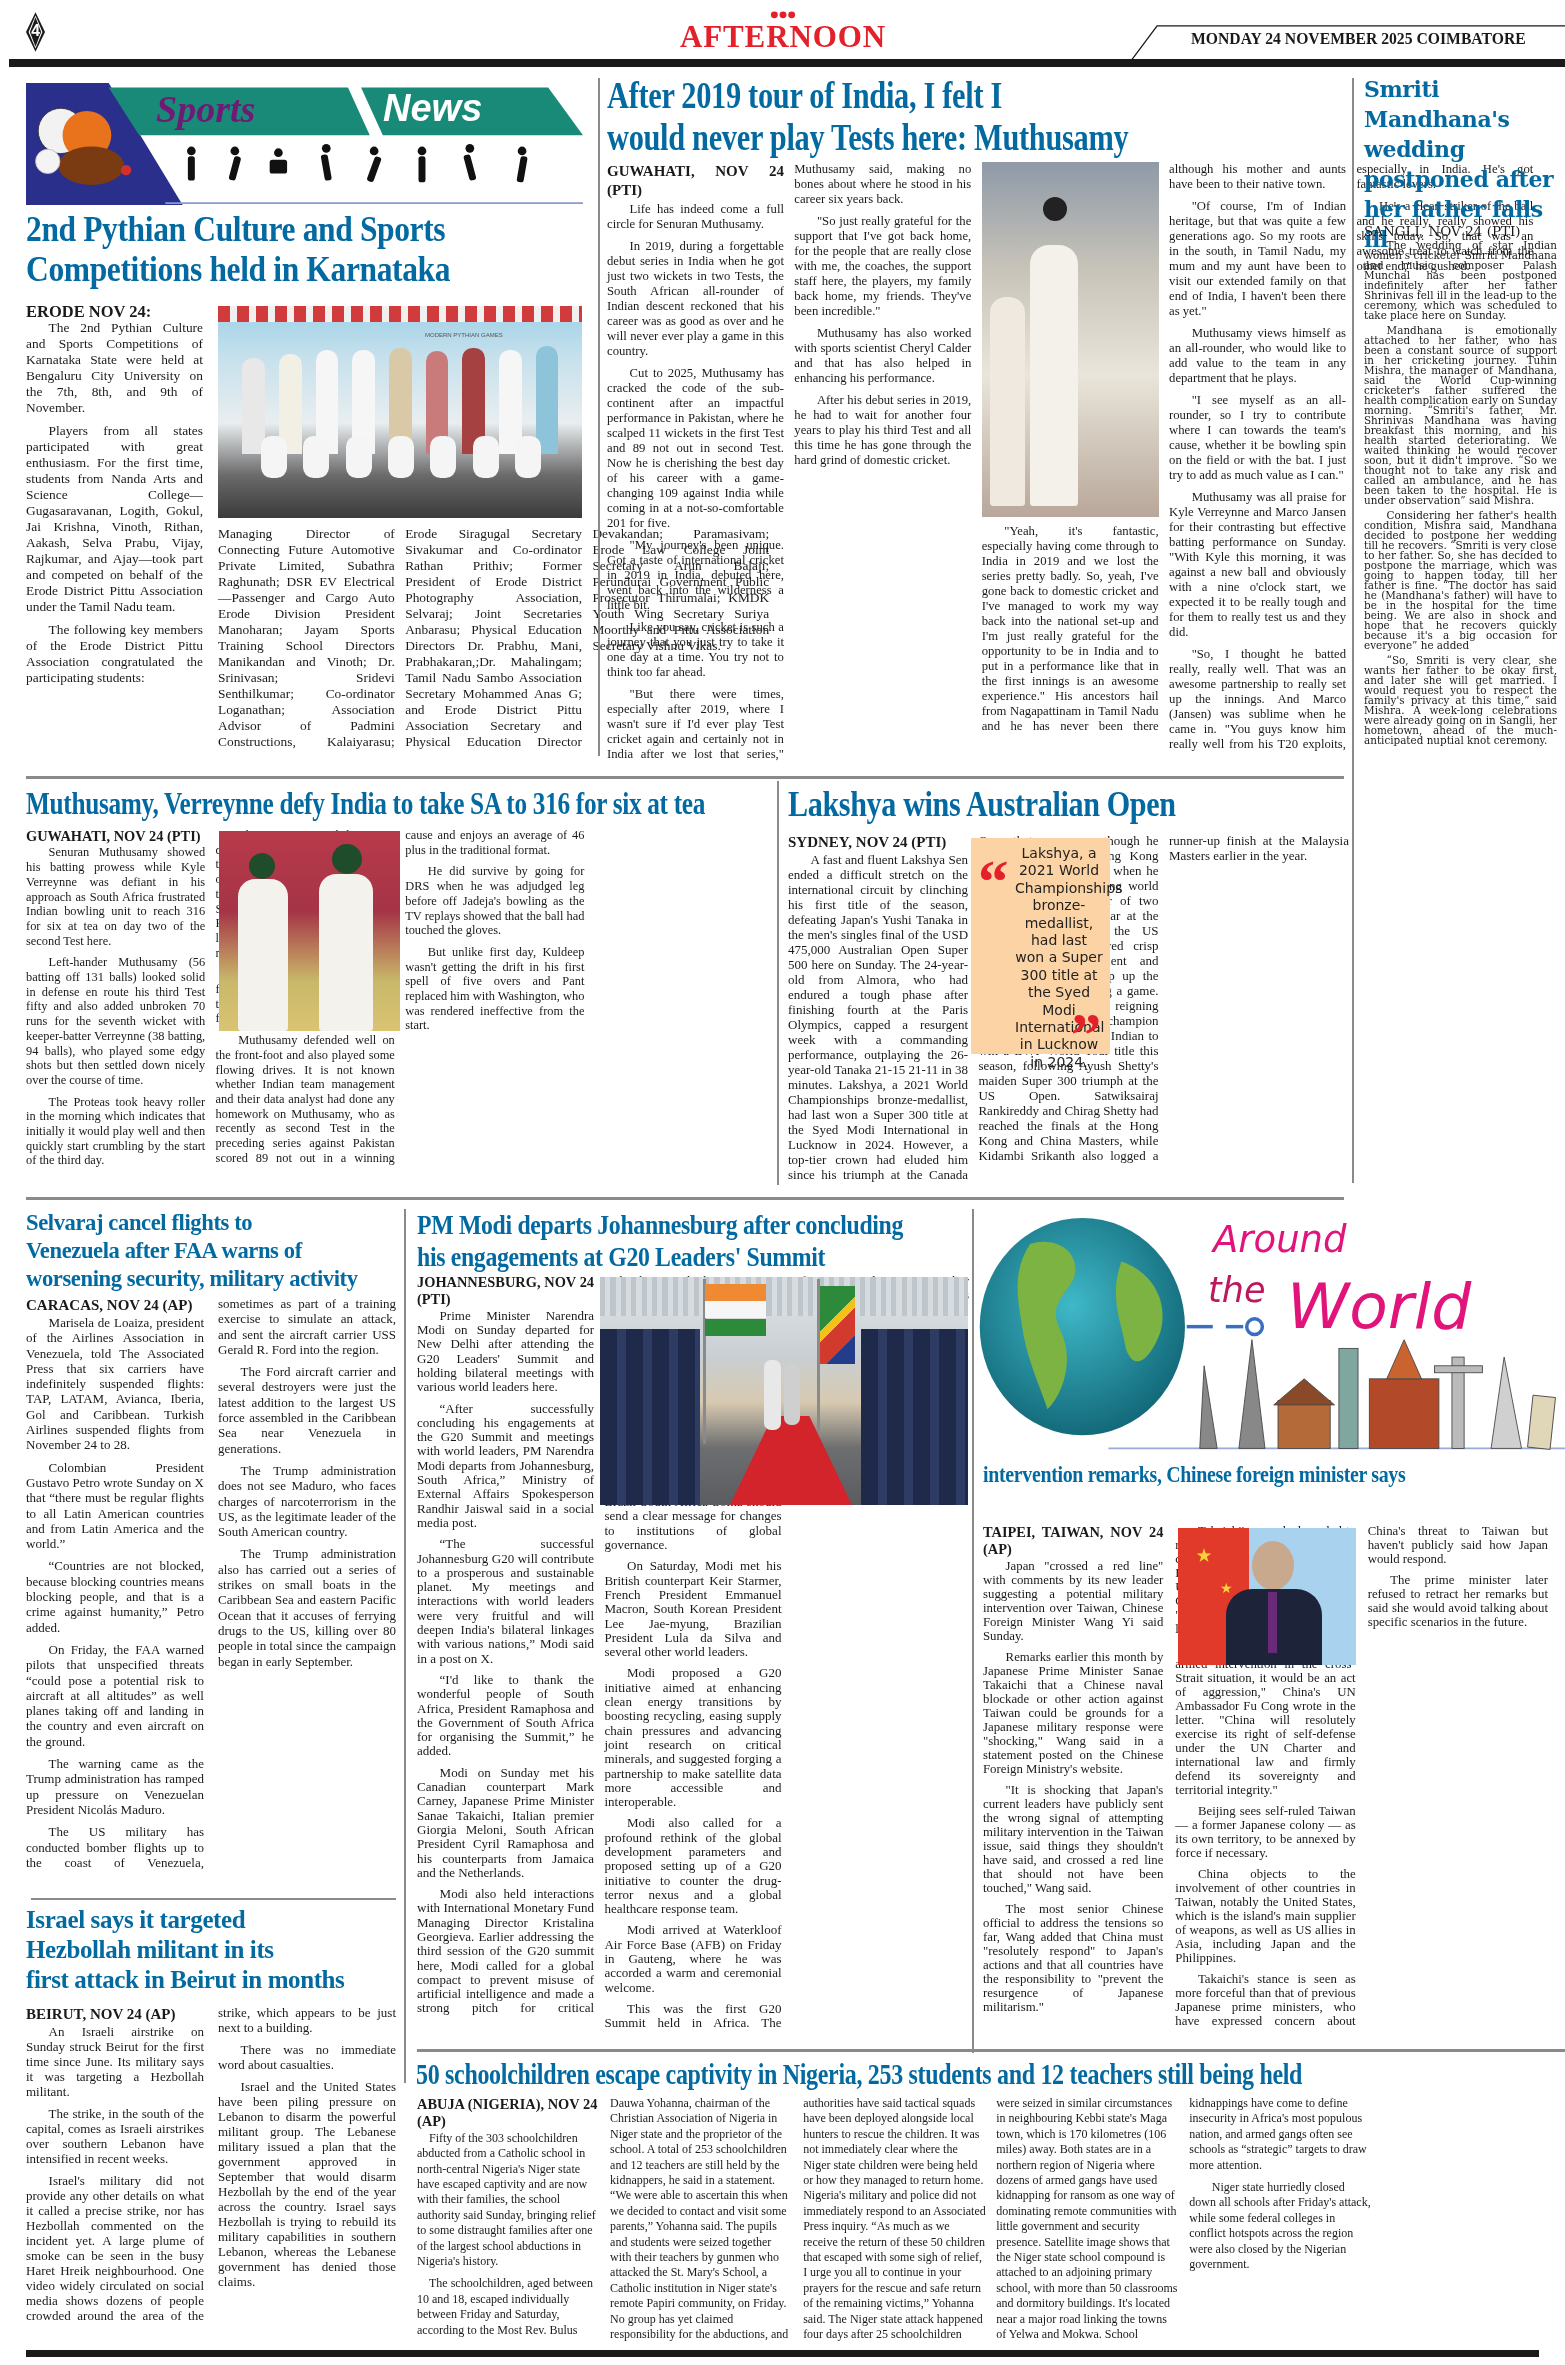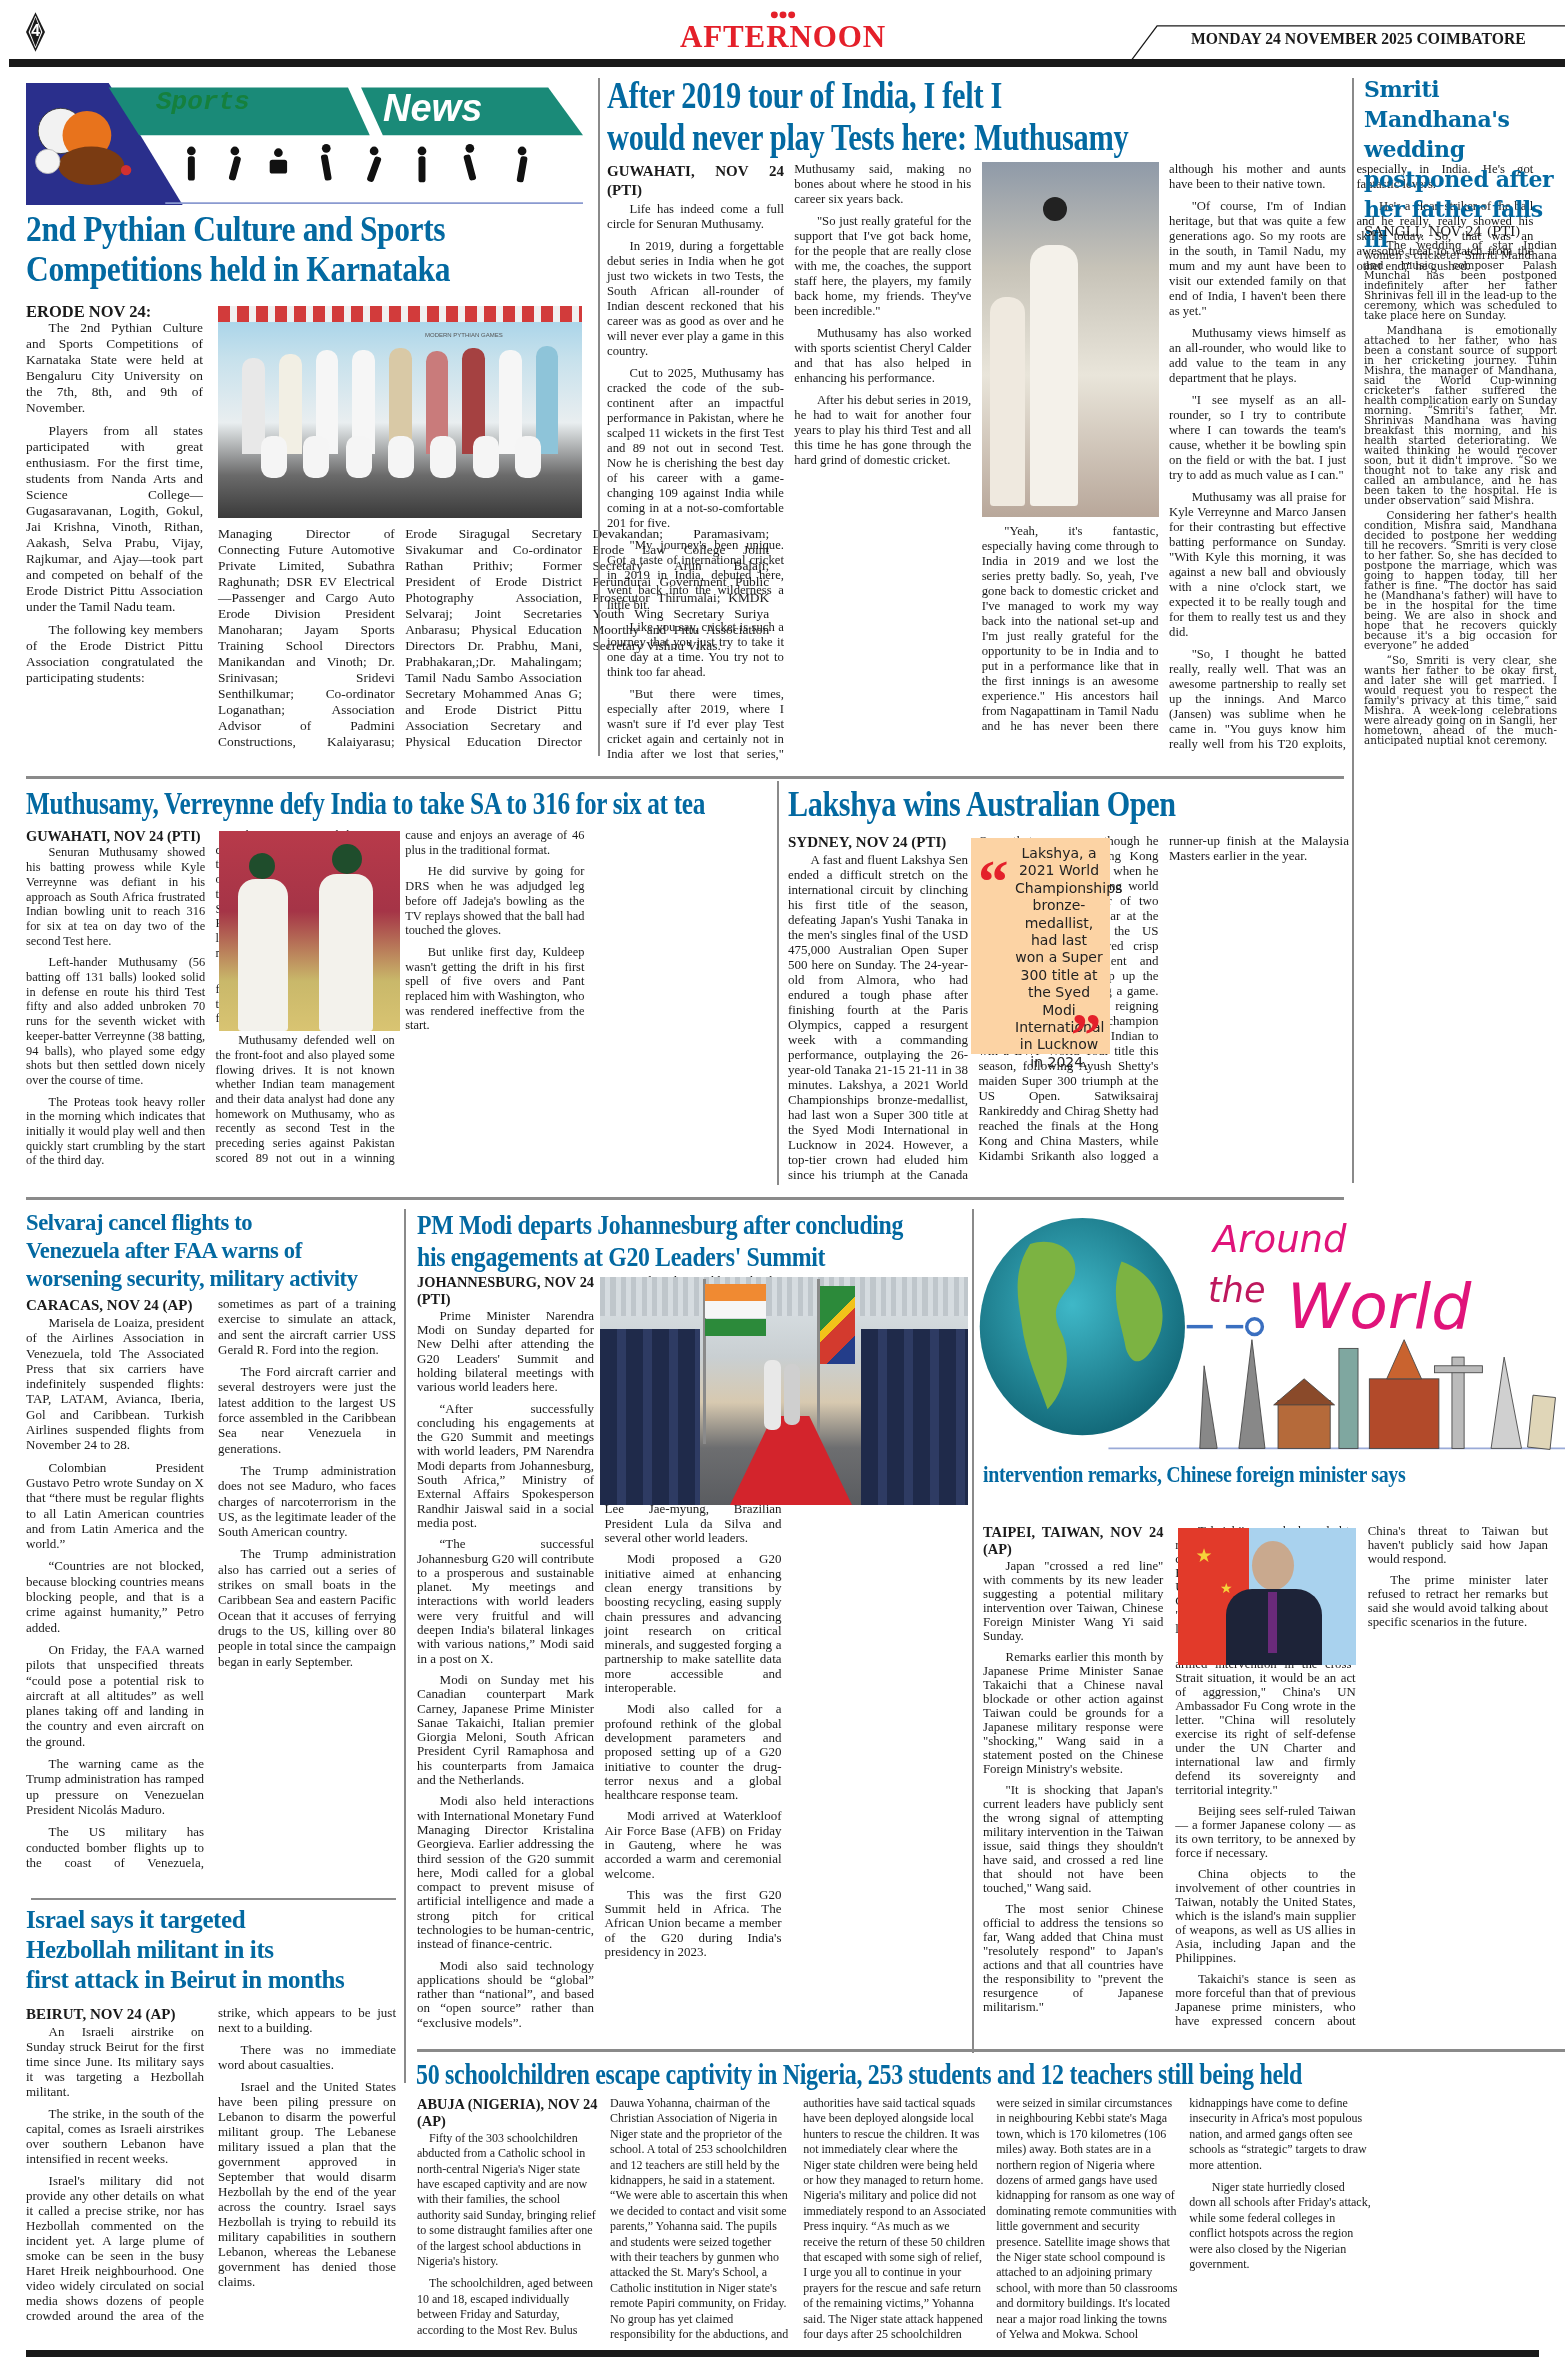--- a/index.html
+++ b/index.html
@@ -72,21 +72,21 @@
       <circle cx="400" cy="78" r="5"></circle>
         <rect x="396" y="84" width="8" height="30" rx="3" transform="rotate(20 400 99)"></rect>
       <circle cx="455" cy="78" r="5"></circle>
         <rect x="451" y="84" width="8" height="30" rx="3"></rect>
       <circle cx="510" cy="75" r="5"></circle>
         <rect x="506" y="82" width="8" height="30" rx="3" transform="rotate(-15 510 97)"></rect>
       <circle cx="570" cy="78" r="5"></circle>
         <rect x="566" y="84" width="8" height="30" rx="3" transform="rotate(10 570 99)"></rect>
     </g>
   </svg>
-  <span class="abs" style="left:130px;top:4.3px;font-family:Liberation Mono, monospace;font-style:italic;font-weight:bold;font-size:26px;color:#15803d">Sports</span>
+  <span class="abs" style="left:130px;top:4.3px;font-family:Liberation Serif, serif;font-style:italic;font-weight:bold;font-size:38px;color:#701a75">Sports</span>
   <span class="abs" style="left:357px;top:4.3px;font-family:'Liberation Sans',sans-serif;font-style:italic;font-weight:bold;font-size:38px;color:#fff">News</span>
 </div>
 
 <div class="abs hl" style="left:26px;top:210px;width:565px;font-size:35px;line-height:40px">
   <div><span class="cond" style="transform:scaleX(0.9)">2nd Pythian Culture and Sports</span></div>
   <div><span class="cond" style="transform:scaleX(0.9)">Competitions held in Karnataka</span></div>
 </div>
 <div class="abs dateline" style="left:26px;top:302px;width:174px">ERODE NOV 24:</div>
 <div class="abs body" style="left:26px;top:320px;width:177px">
   <p>The 2nd Pythian Culture and Sports Competitions of Karnataka State were held at Bengaluru City University on the 7th, 8th, and 9th of November.</p>
@@ -230,20 +230,21 @@
 
 <div class="abs hl" style="left:417px;top:1209px;width:557px;font-size:28px;line-height:32px">
   <div><span class="cond" style="transform:scaleX(0.85)">PM Modi departs Johannesburg after concluding</span></div>
   <div><span class="cond" style="transform:scaleX(0.85)">his engagements at G20 Leaders' Summit</span></div>
 </div>
 <div class="abs body cols" style="left:417px;top:1274px;width:552px;height:770px;column-count:3;font-size:13px;line-height:14.3px">
   <div class="dateline" style="font-size:14.4px;line-height:17.4px">JOHANNESBURG, NOV 24 (PTI)</div>
   <p>Prime Minister Narendra Modi on Sunday departed for New Delhi after attending the G20 Leaders' Summit and holding bilateral meetings with various world leaders here.</p>
   <p>“After successfully concluding his engagements at the G20 Summit and meetings with world leaders, PM Narendra Modi departs from Johannesburg, South Africa,” Ministry of External Affairs Spokesperson Randhir Jaiswal said in a social media post.</p>
   <p>“The successful Johannesburg G20 will contribute to a prosperous and sustainable planet. My meetings and interactions with world leaders were very fruitful and will deepen India's bilateral linkages with various nations,” Modi said in a post on X.</p>
+  <p>“I'd like to thank the wonderful people of South Africa, President Ramaphosa and the Government of South Africa for organising the Summit,” he added.</p>
   <p>Modi on Sunday met his Canadian counterpart Mark Carney, Japanese Prime Minister Sanae Takaichi, Italian premier Giorgia Meloni, South African President Cyril Ramaphosa and his counterparts from Jamaica and the Netherlands.</p>
   <p>Modi also held interactions with International Monetary Fund Managing Director Kristalina Georgieva. Earlier addressing the third session of the G20 summit here, Modi called for a global compact to prevent misuse of artificial intelligence and made a strong pitch for critical technologies to be human-centric, instead of finance-centric.</p>
   <p>Modi also said technology applications should be “global” rather than “national”, and based on “open source” rather than “exclusive models”.</p>
   <p>Modi also addressed the India-Brazil-South Africa (IBSA) leaders' summit and said the reform of the UN Security Council was no longer an option, but a necessity.</p>
   <p>He asserted that the India-Brazil-South Africa troika should send a clear message for changes to institutions of global governance.</p>
   <p>On Saturday, Modi met his British counterpart Keir Starmer, French President Emmanuel Macron, South Korean President Lee Jae-myung, Brazilian President Lula da Silva and several other world leaders.</p>
   <p>Modi proposed a G20 initiative aimed at enhancing clean energy transitions by boosting recycling, easing supply chain pressures and advancing joint research on critical minerals, and suggested forging a partnership to make satellite data more accessible and interoperable.</p>
   <p>Modi also called for a profound rethink of the global development parameters and proposed setting up of a G20 initiative to counter the drug-terror nexus and a global healthcare response team.</p>
   <p>Modi arrived at Waterkloof Air Force Base (AFB) on Friday in Gauteng, where he was accorded a warm and ceremonial welcome.</p>
   <p>This was the first G20 Summit held in Africa. The African Union became a member of the G20 during India's presidency in 2023.</p>

